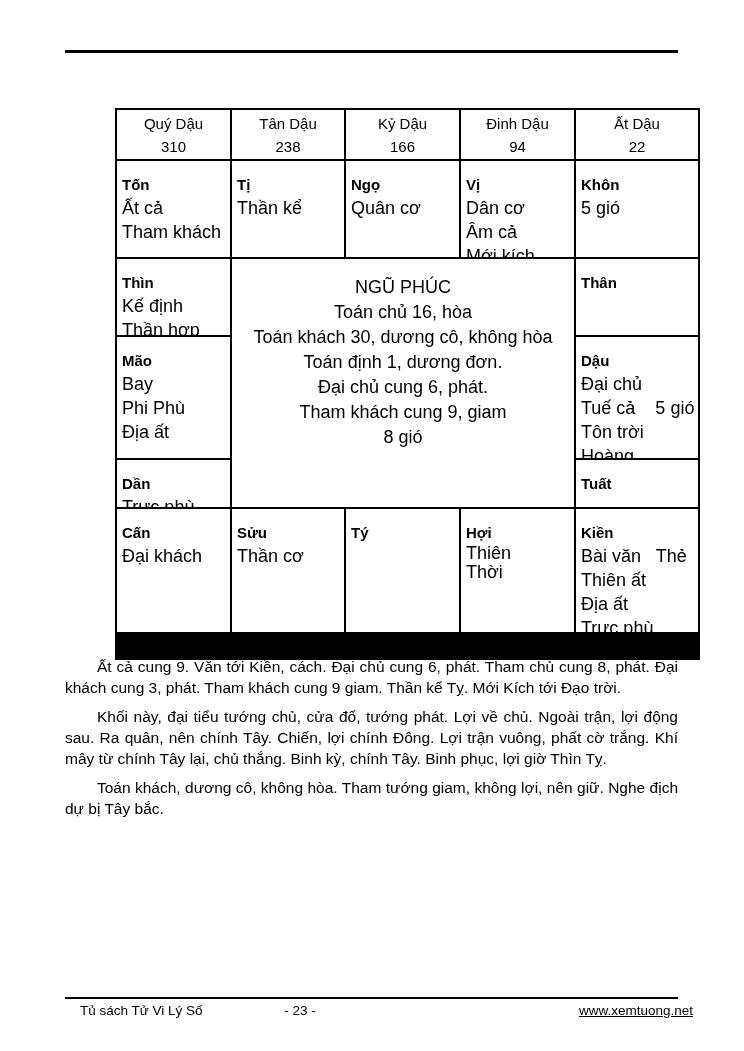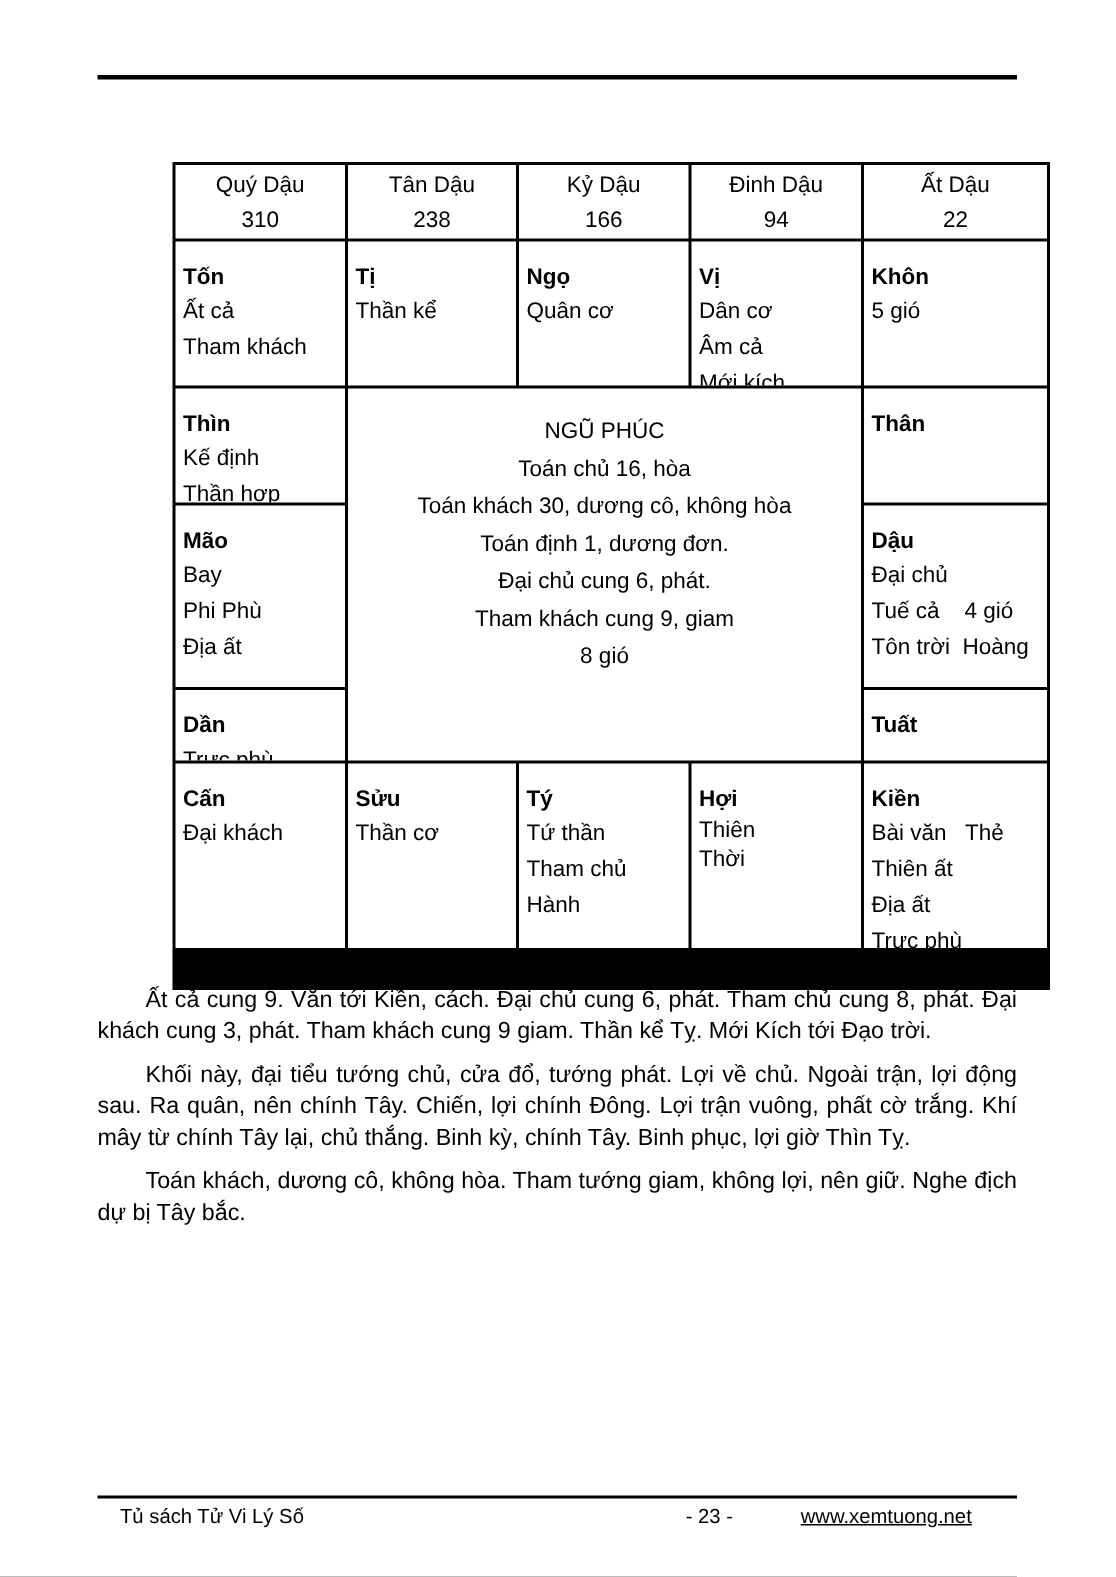--- a/index.html
+++ b/index.html
@@ -30,21 +30,21 @@
     grid-template-rows:49px 96px 76px 121px 47px 123px;
     gap:2px;padding:2px;
     box-sizing:border-box;
   }
   .cell{background:#fff;overflow:hidden;box-sizing:border-box;}
   .th-cell{text-align:center;font-size:15px;padding-top:2px;}
   .th-name{line-height:23px;}
   .th-num{line-height:24px;}
   .body-cell{padding:1px 3px 0 5px;font-size:15px;}
   .cell-title{font-weight:bold;line-height:22px;font-size:15px;margin-top:12px;}
-  .cell-line{line-height:24px;font-size:15px;white-space:pre-wrap;}
+  .cell-line{line-height:24px;font-size:18px;white-space:pre-wrap;}
   .tight .cell-line{line-height:19px;}
   .center-cell{
     grid-column:2/5;grid-row:3/6;
     text-align:center;padding-top:16px;font-size:15px;
   }
   .center-cell .cell-line{line-height:25px;}
   
   .body-text{
     position:absolute;left:65px;top:656px;width:613px;
     font-size:15.5px;line-height:21px;text-align:justify;
@@ -52,22 +52,22 @@
   .body-text p{margin:0 0 8px 0;text-indent:32px;}
   
   .footer-rule{
     position:absolute;left:65px;top:997px;width:613px;height:2px;background:#000;
   }
   .doc-footer{
     position:absolute;left:65px;top:1002px;width:613px;
     display:flex;font-size:13.5px;line-height:17px;margin-left:15px;
   }
   .doc-footer .f-left{flex:1;text-align:left;}
-  .doc-footer .f-center{flex:1;text-align:right;}
-  .doc-footer .f-right{flex:1;text-align:center;}
+  .doc-footer .f-center{flex:1;text-align:left;}
+  .doc-footer .f-right{flex:1;text-align:right;}
   .link{text-decoration:underline;color:#000;cursor:pointer;}
 </style>
 </head>
 <body>
 
 <div class="page">
 
   <div class="header-rule"></div>
 
   <div class="chart">
@@ -162,21 +162,21 @@
     </div>
 
     <div class="cell body-cell" style="grid-column:5;grid-row:3">
       <div class="cell-title">Thân</div>
       <div></div>
     </div>
     <div class="cell body-cell" style="grid-column:5;grid-row:4">
       <div class="cell-title">Dậu</div>
       <div>
           <div class="cell-line">Đại chủ</div>
-          <div class="cell-line">Tuế cả    4 gió</div>
+          <div class="cell-line">Tuế cả    5 gió</div>
           <div class="cell-line">Tôn trời  Hoàng</div>
         </div>
     </div>
     <div class="cell body-cell" style="grid-column:5;grid-row:5">
       <div class="cell-title">Tuất</div>
       <div></div>
     </div>
 
     <div class="cell body-cell" style="grid-row:6">
       <div class="cell-title">Cấn</div>
@@ -185,25 +185,20 @@
         </div>
     </div>
     <div class="cell body-cell" style="grid-row:6">
       <div class="cell-title">Sửu</div>
       <div>
           <div class="cell-line">Thần cơ</div>
         </div>
     </div>
     <div class="cell body-cell" style="grid-row:6">
       <div class="cell-title">Tý</div>
-      <div>
-          <div class="cell-line">Tứ thần</div>
-          <div class="cell-line">Tham chủ</div>
-          <div class="cell-line">Hành</div>
-        </div>
     </div>
     <div class="cell body-cell tight" style="grid-row:6">
       <div class="cell-title">Hợi</div>
       <div>
           <div class="cell-line">Thiên</div>
           <div class="cell-line">Thời</div>
         </div>
     </div>
     <div class="cell body-cell" style="grid-row:6">
       <div class="cell-title">Kiền</div>

